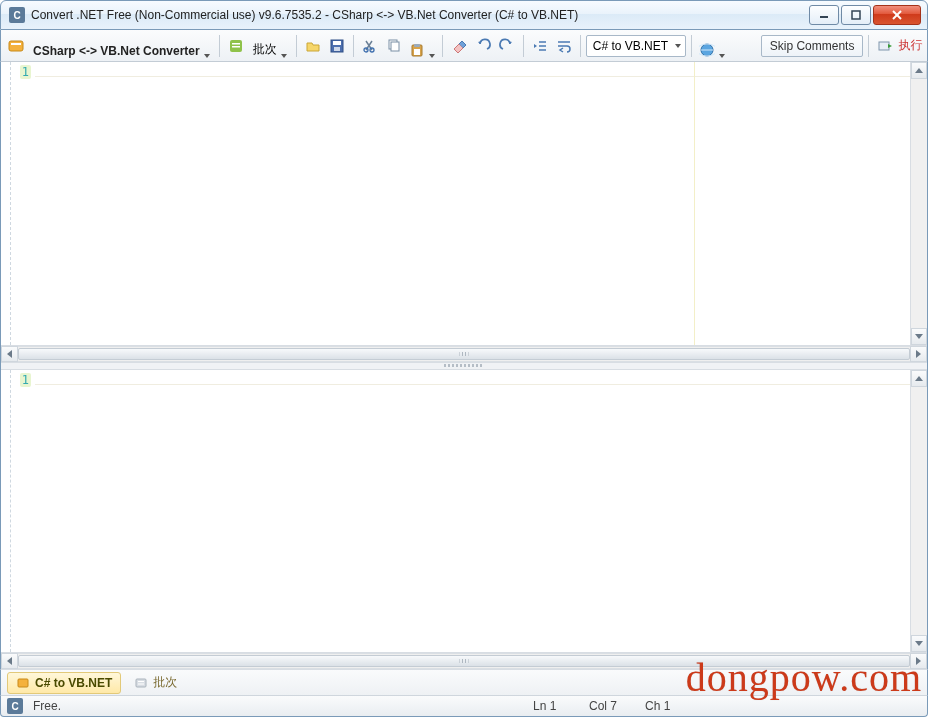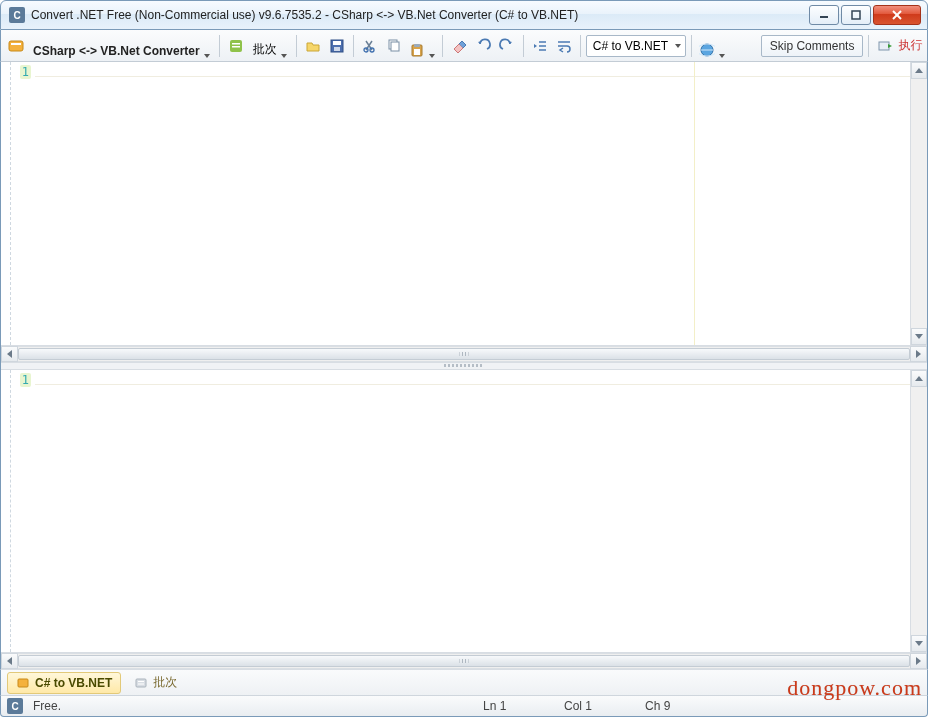--- a/index.html
+++ b/index.html
@@ -293,28 +293,28 @@
     gap: 10px;
     color: #444;
   }
   .statusbar .st-ico {
     width:16px;height:16px;
     background:#5b7a99;border-radius:2px;
     display:flex;align-items:center;justify-content:center;
     color:#fff;font-size:10px;font-weight:bold;
   }
   .statusbar .spacer { flex: 1 1 auto; }
-  .statusbar .cell { min-width: 46px; margin-left: 25px; }
+  .statusbar .cell { min-width: 46px; }
 
   
   .watermark {
     position: absolute;
     right: 6px; bottom: 16px;
     font-family: Georgia, "Times New Roman", serif;
-    font-size: 22px;
+    font-size: 40px;
     color: #cc3a1a;
     letter-spacing: 1px;
     pointer-events: none;
     text-shadow: 0 0 1px rgba(0,0,0,.15);
   }
 </style>
 </head>
 <body>
 
 <div class="titlebar">
@@ -571,18 +571,18 @@
     </div>
     <span>批次</span>
   </div>
 </div>
 
 <div class="statusbar">
   <div class="st-ico">C</div>
   <div>Free.</div>
   <div class="spacer"></div>
   <div class="cell">Ln 1</div>
-  <div class="cell">Col 1</div>
-  <div class="cell">Ch 9</div>
+  <div class="cell">Col 7</div>
+  <div class="cell">Ch 1</div>
   <div style="width:220px"></div>
 </div>
 
 <div class="watermark">dongpow.com</div>
 
 </body></html>

